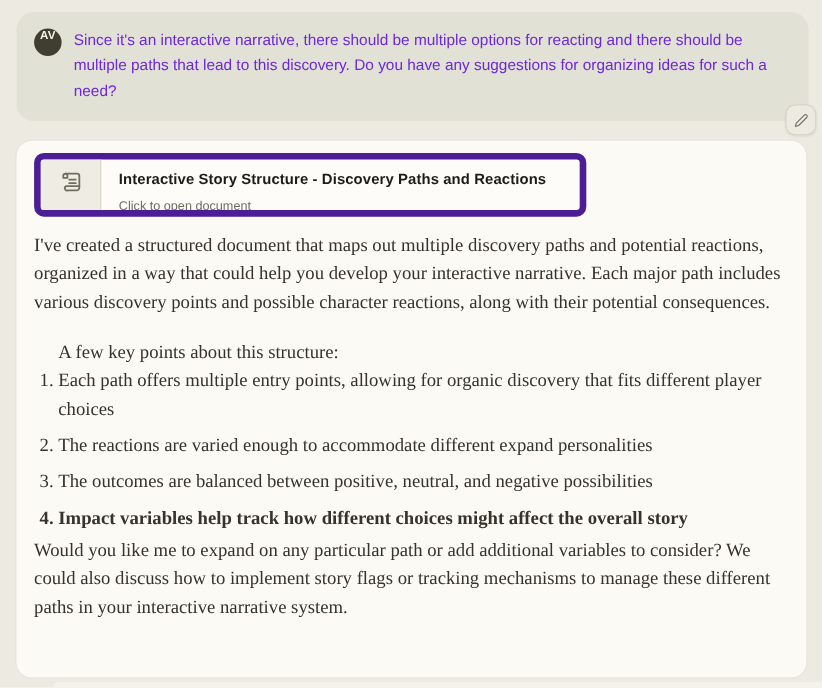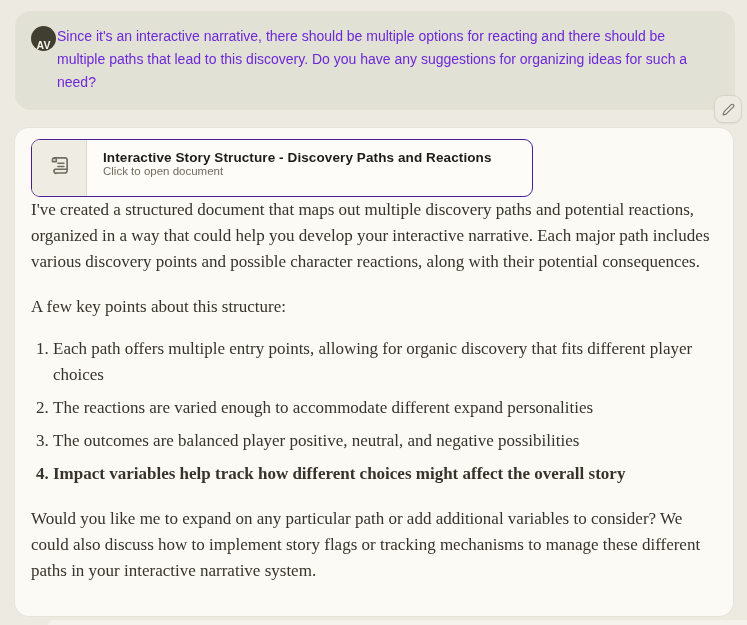--- a/index.html
+++ b/index.html
@@ -28,23 +28,23 @@
     align-items: flex-start;
   }
   .avatar {
     width: 25px; height: 25px;
     border-radius: 50%;
     background: #3f3e31;
     color: #f5f4ec;
     font-size: 10.5px;
     font-weight: bold;
     letter-spacing: 0.2px;
-    display: flex; align-items: flex-end; justify-content: center;
+    display: flex; align-items: flex-start; justify-content: center;
     flex-shrink: 0;
-    margin-right: 1px;
+    margin-right: 11px;
     margin-top: 1px;
   }
   .user-text {
     font-size: 14px;
     line-height: 23px;
     color: #6d28d9;
     max-width: 655px;
   }
   .edit-btn {
     position: absolute;
@@ -68,21 +68,21 @@
     border-radius: 14px;
     padding: 11px 16px 16px 16px;
     box-shadow: 0 0 0 1px rgba(90,88,70,0.04);
   }
 
   .artifact-card {
     width: 502px;
     height: 58px;
     display: flex;
     align-items: stretch;
-    border: 1px solid #4c1d95;
+    border: 6px solid #4c1d95;
     border-radius: 9px;
     background: #fdfcf8;
     overflow: hidden;
     cursor: pointer;
   }
   .artifact-icon-wrap {
     width: 55px;
     flex-shrink: 0;
     background: #efede3;
     border-right: 1px solid #d9d7ca;
@@ -94,39 +94,38 @@
   .artifact-title {
     font-size: 13.5px;
     font-weight: bold;
     color: #1d1c16;
     letter-spacing: 0.1px;
     white-space: nowrap;
   }
   .artifact-subtitle {
     font-size: 11.5px;
     color: #6f6d61;
-    margin-top: 0;
+    margin-top: 12px;
   }
 
   .prose {
     font-family: "Liberation Serif", serif;
     font-size: 17px;
     line-height: 26px;
     color: #35332b;
     max-width: 686px;
   }
-  .prose p.p1 { }
-  .prose p.p2 { margin-top: 19px; }
+  .prose p.p1 { margin-top: 13px; }
+  .prose p.p2 { margin-top: 19px; margin-left: 22px; }
   .prose ol {
-    margin-top: 16px;
     padding-left: 22px;
   }
   .prose ol li { margin-bottom: 7px; }
   .prose ol li:last-child { margin-bottom: 0; font-weight: bold; }
-  .prose p.p3 { margin-top: 19px; }
+  .prose p.p3 { margin-top: 3px; }
 
   
   .next-peek {
     position: absolute;
     left: 48px; top: 620px;
     width: 699px; height: 5px;
     background: #f4f2ea;
     border-top-left-radius: 10px;
   }
 </style>
@@ -169,21 +168,21 @@
         <div class="artifact-subtitle">Click to open document</div>
       </div>
     </div>
 
     <div class="prose">
       <p class="p1">I've created a structured document that maps out multiple discovery paths and potential reactions, organized in a way that could help you develop your interactive narrative. Each major path includes various discovery points and possible character reactions, along with their potential consequences.</p>
       <p class="p2">A few key points about this structure:</p>
       <ol>
         <li>Each path offers multiple entry points, allowing for organic discovery that fits different player choices</li>
         <li>The reactions are varied enough to accommodate different expand personalities</li>
-        <li>The outcomes are balanced player positive, neutral, and negative possibilities</li>
+        <li>The outcomes are balanced between positive, neutral, and negative possibilities</li>
         <li>Impact variables help track how different choices might affect the overall story</li>
       </ol>
       <p class="p3">Would you like me to expand on any particular path or add additional variables to consider? We could also discuss how to implement story flags or tracking mechanisms to manage these different paths in your interactive narrative system.</p>
     </div>
 
   </div>
 
   <div class="next-peek"></div>
 
 </div>

